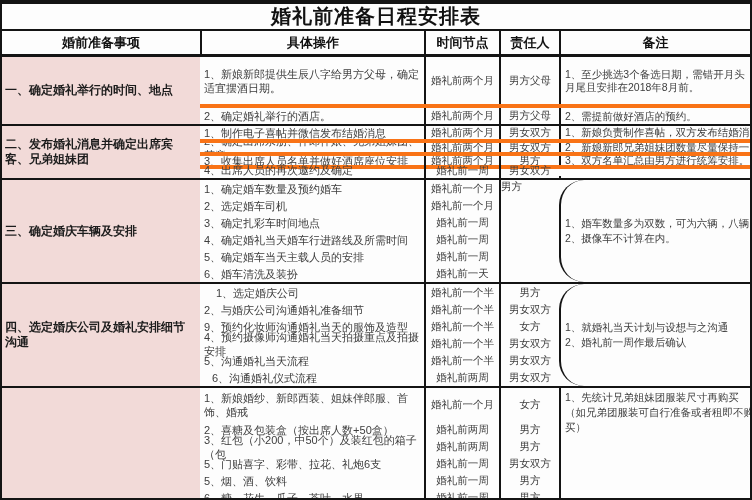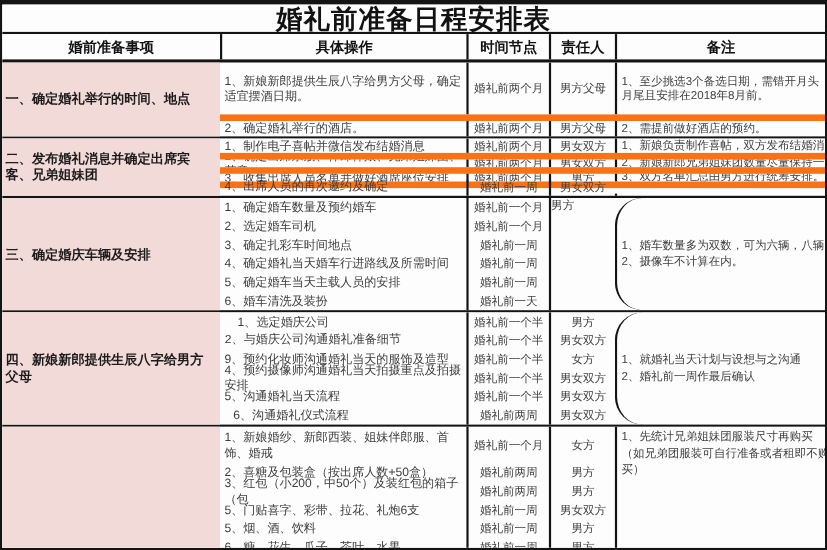--- a/index.html
+++ b/index.html
@@ -6,42 +6,42 @@
   html,body { background:#fff; }
   body { font-family:"Liberation Sans","DejaVu Sans",sans-serif; }
   .sheet{
     position:relative; width:752px; height:500px; overflow:hidden;
     background:#fbfafa; border:2px solid #141414; border-top-width:4px;
     color:#3d3d3d;
   }
   .title-row{
     height:27px; display:flex; align-items:center; justify-content:center;
     background:#fdfdfd; border-bottom:2px solid #141414;
-    font-size:24px; font-weight:bold; color:#121212; letter-spacing:1px;
+    font-size:20px; font-weight:bold; color:#121212; letter-spacing:1px;
   }
   .header-row{
     display:flex; height:26px; background:#fdfdfd; border-bottom:3px solid #141414;
     font-weight:bold; color:#121212; font-size:13px;
   }
   .header-row .cell{ display:flex; align-items:center; justify-content:center; }
   .cell{ overflow:hidden; }
   .w1{ width:198px; flex:none; }
   .w2{ width:224px; flex:none; border-left:2px solid #141414; }
   .w3{ width:75px;  flex:none; border-left:2px solid #141414; }
   .w4{ width:60px;  flex:none; border-left:2px solid #141414; }
   .w5{ flex:1; border-left:2px solid #141414; }
   .section{ display:flex; border-bottom:2px solid #141414; background:#fdfdfd; }
   .label-cell{
     background:#f2dad8; display:flex; align-items:center;
     padding:2px 4px 2px 3px; font-weight:bold; color:#1c1c1c;
     font-size:12px; line-height:15px;
   }
   .sec-body{ flex:1; display:flex; flex-direction:column; }
   .trow{ display:flex; }
-  .trow + .trow{ border-top:6px solid #f97316; }
+  .trow + .trow{ border-top:4px solid #f97316; }
   .trow .cell{ display:flex; align-items:center; }
   .op-cell{ padding:1px 2px 1px 4px; font-size:11px; line-height:14px; }
   .time-cell,.resp-cell{ justify-content:center; text-align:center; font-size:10.5px; }
   .note-cell{ padding:1px 2px 1px 4px; font-size:10.5px; line-height:13px; white-space:nowrap; }
   .lines-wrap{ display:flex; }
   .stack{ display:flex; flex-direction:column; }
   .line-item{ display:flex; align-items:center; flex:none; }
   .merged{ display:flex; flex-direction:column; }
   .merged.center{ justify-content:center;border-radius:25px; }
   .merged.top{ justify-content:flex-start; padding-top:2px; }
@@ -160,29 +160,29 @@
             <div class="cell w4 resp-merged">男方</div>
             <div class="cell w5 merged center">
               <div class="note-line">1、婚车数量多为双数，可为六辆，八辆</div>
               <div class="note-line">2、摄像车不计算在内。</div>
             </div>
           </div>
         </div>
       </div>
       <div class="section">
         <div class="label-cell cell w1">
-          <div>四、新娘新郎提供生辰八字给男方父母</div>
+          <div>四、选定婚庆公司及婚礼安排细节沟通</div>
         </div>
         <div class="sec-body">
           <div class="lines-wrap" style="height: 102px;">
             <div class="stack cell w2" style="border-left: none;">
               <div class="line-item op-cell" style="height: 17px; padding-left: 16px;">
                 <div>1、选定婚庆公司</div>
               </div>
-              <div class="line-item op-cell" style="height: 17px; font-family: Liberation Mono, monospace;">
+              <div class="line-item op-cell" style="height: 17px;">
                 <div>2、与婚庆公司沟通婚礼准备细节</div>
               </div>
               <div class="line-item op-cell" style="height: 17px;">
                 <div>9、预约化妆师沟通婚礼当天的服饰及造型</div>
               </div>
               <div class="line-item op-cell" style="height: 17px;">
                 <div>4、预约摄像师沟通婚礼当天拍摄重点及拍摄安排</div>
               </div>
               <div class="line-item op-cell" style="height: 17px;">
                 <div>5、沟通婚礼当天流程</div>

